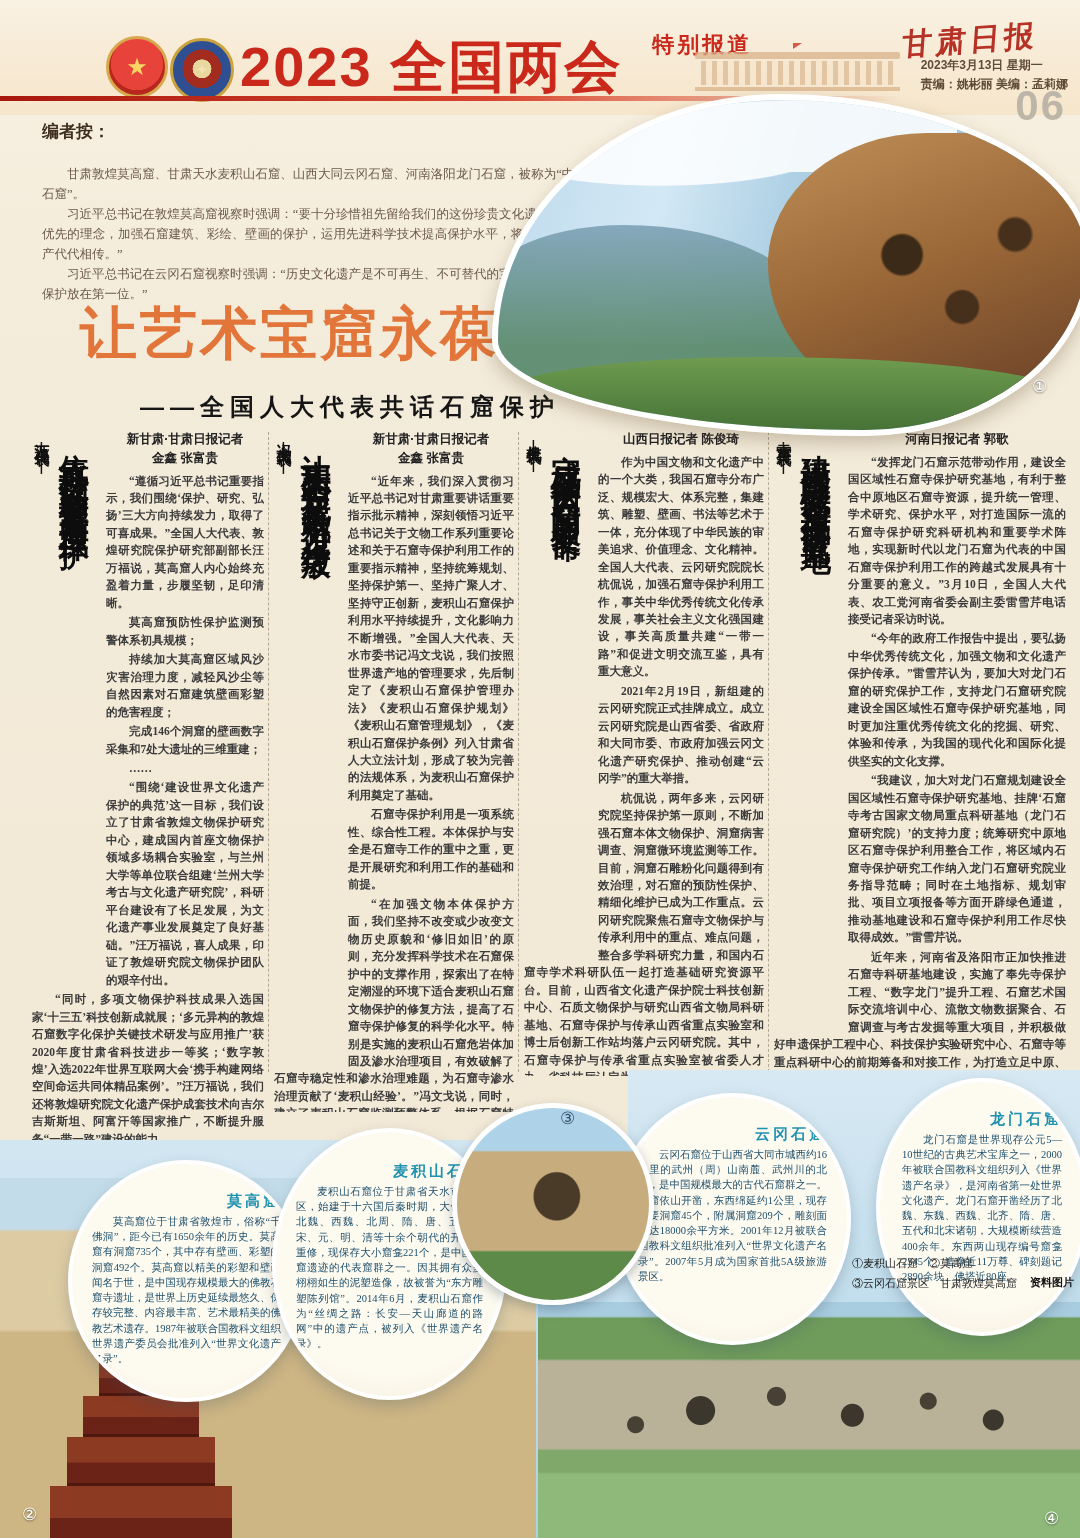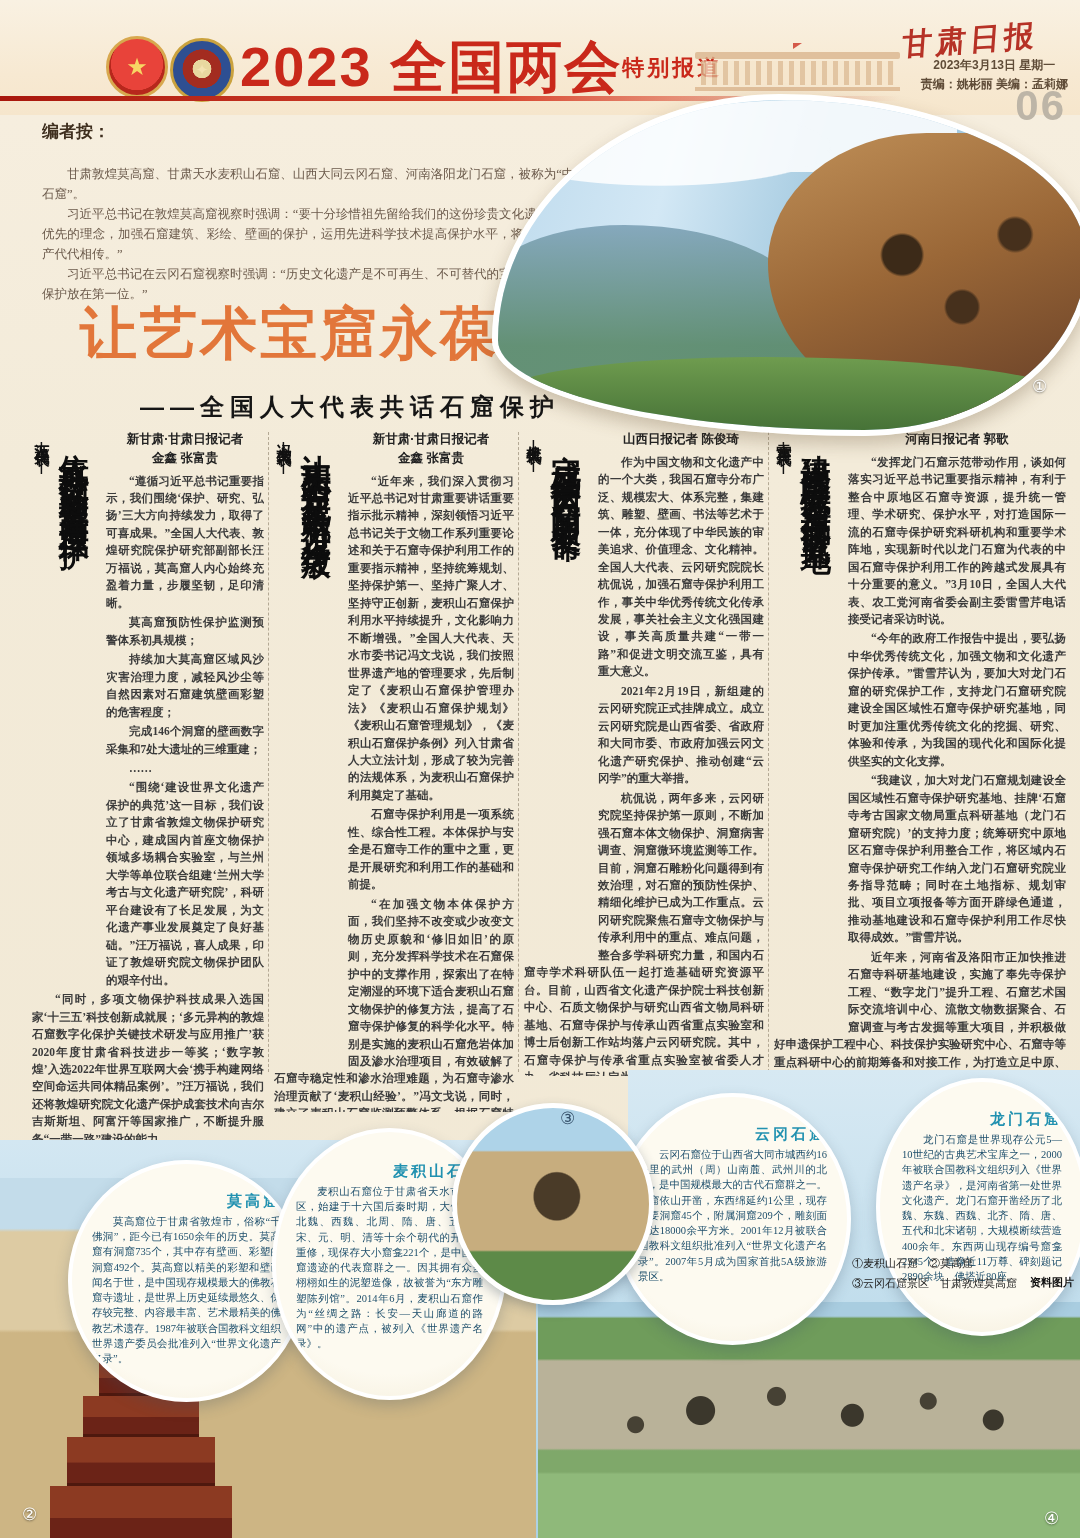--- a/index.html
+++ b/index.html
@@ -8,31 +8,31 @@
         background:linear-gradient(180deg,#f7efe0 0%,#f3ebd9 30%,#f1e8d4 100%);}
 
   
   .banner{position:absolute;left:0;top:0;width:1080px;height:115px;
           background:linear-gradient(180deg,#f9f1e2 0%,#f7e9d2 65%,#f6e6cc 100%);}
   .emblem{position:absolute;border-radius:50%;display:flex;align-items:center;justify-content:center;}
   .emblem.national{left:106px;top:36px;width:56px;height:56px;border:3px solid #d8a84e;
           background:radial-gradient(circle at 50% 45%,#e8433a 0 62%,#b7271c 63%);color:#f7d664;font-size:24px;}
   .emblem.cppcc{left:170px;top:38px;width:58px;height:58px;border:3px solid #caa23e;
           background:radial-gradient(circle at 50% 48%,#e8d8a0 0 22%,#a32c20 23% 46%,#2e4f92 47% 100%);color:#f3e3b2;font-size:15px;}
-  .banner-title-row{position:absolute;left:240px;top:30px;display:flex;align-items:center;white-space:nowrap;}
+  .banner-title-row{position:absolute;left:240px;top:30px;display:flex;align-items:flex-start;white-space:nowrap;gap:16px;}
   .banner-title{font-size:56px;font-weight:900;color:#c9281a;letter-spacing:2px;}
-  .banner-sub{font-size:22px;font-weight:900;color:#c9281a;letter-spacing:3px;}
+  .banner-sub{font-size:22px;font-weight:900;color:#c9281a;margin-left:14px;letter-spacing:3px;}
   .hall{position:absolute;left:695px;top:52px;width:205px;height:42px;opacity:.75;}
   .hall .roof{height:7px;background:#d9b28a;border-radius:2px;}
   .hall .cols{height:24px;margin:2px 6px 0;background:repeating-linear-gradient(90deg,#dcb992 0 5px,#f6e6cc 5px 11px);}
   .hall .base{height:4px;margin-top:2px;background:#d9b28a;}
   .hall .flag{position:absolute;left:98px;top:-9px;width:0;height:0;border-left:9px solid #c9281a;border-bottom:6px solid transparent;}
   .masthead{position:absolute;right:42px;top:20px;font-family:"Liberation Serif",serif;
             font-size:30px;font-weight:bold;color:#b63226;transform:rotate(-4deg) skewX(-8deg);letter-spacing:4px;}
-  .dateline{position:absolute;right:12px;top:56px;text-align:center;font-size:12px;line-height:1.55;
+  .dateline{position:absolute;right:12px;top:56px;text-align:left;font-size:12px;line-height:1.55;
             color:#5f4c38;font-weight:bold;}
   .pagenum{position:absolute;right:14px;top:82px;font-size:42px;font-weight:900;color:#bdb5a7;letter-spacing:2px;}
   .redline{position:absolute;left:0;top:96px;width:900px;height:5px;
            background:linear-gradient(90deg,#a8170c,#d8452e 55%,rgba(216,69,46,0));}
 
   
   .editor-note{position:absolute;left:42px;top:120px;width:570px;height:182px;overflow:hidden;}
   .editor-label{font-size:17px;font-weight:bold;color:#3f2f1f;margin-bottom:21px;}
   .editor-note p{margin:0;font-family:"Liberation Serif",serif;font-size:12.5px;line-height:1.6;
                  color:#6a594a;text-align:justify;text-indent:2em;}
@@ -227,21 +227,21 @@
       </div>
   </article>
 
   <article class="story a4">
     <div class="attrib">雷雪芹代表——</div>
     <h2 class="vtitle">建设全国区域性石窟寺保护研究基地</h2>
     <div class="byline">
       <div>河南日报记者 郭歌</div>
     </div>
     <div>
-        <p>“发挥龙门石窟示范带动作用，谈如何落实习近平总书记重要指示精神，有利于整合中原地区石窟寺资源，提升统一管理、学术研究、保护水平，对打造国际一流的石窟寺保护研究科研机构和重要学术阵地，实现新时代以龙门石窟为代表的中国石窟寺保护利用工作的跨越式发展具有十分重要的意义。”3月10日，全国人大代表、农工党河南省委会副主委雷雪芹电话接受记者采访时说。</p>
+        <p>“发挥龙门石窟示范带动作用，建设全国区域性石窟寺保护研究基地，有利于整合中原地区石窟寺资源，提升统一管理、学术研究、保护水平，对打造国际一流的石窟寺保护研究科研机构和重要学术阵地，实现新时代以龙门石窟为代表的中国石窟寺保护利用工作的跨越式发展具有十分重要的意义。”3月10日，全国人大代表、农工党河南省委会副主委雷雪芹电话接受记者采访时说。</p>
         <p>“今年的政府工作报告中提出，要弘扬中华优秀传统文化，加强文物和文化遗产保护传承。”雷雪芹认为，要加大对龙门石窟的研究保护工作，支持龙门石窟研究院建设全国区域性石窟寺保护研究基地，同时更加注重优秀传统文化的挖掘、研究、体验和传承，为我国的现代化和国际化提供坚实的文化支撑。</p>
         <p>“我建议，加大对龙门石窟规划建设全国区域性石窟寺保护研究基地、挂牌‘石窟寺考古国家文物局重点科研基地（龙门石窟研究院）’的支持力度；统筹研究中原地区石窟寺保护利用整合工作，将区域内石窟寺保护研究工作纳入龙门石窟研究院业务指导范畴；同时在土地指标、规划审批、项目立项报备等方面开辟绿色通道，推动基地建设和石窟寺保护利用工作尽快取得成效。”雷雪芹说。</p>
         <p>近年来，河南省及洛阳市正加快推进石窟寺科研基地建设，实施了奉先寺保护工程、“数字龙门”提升工程、石窟艺术国际交流培训中心、流散文物数据聚合、石窟调查与考古发掘等重大项目，并积极做好申遗保护工程中心、科技保护实验研究中心、石窟寺等重点科研中心的前期筹备和对接工作，为打造立足中原、面向全国的区域性石窟寺保护研究基地奠定坚实基础。</p>
       </div>
   </article>
 
   <div class="bottom">
     <div class="sky-left"></div>
     <div class="sky-right"></div>
 

